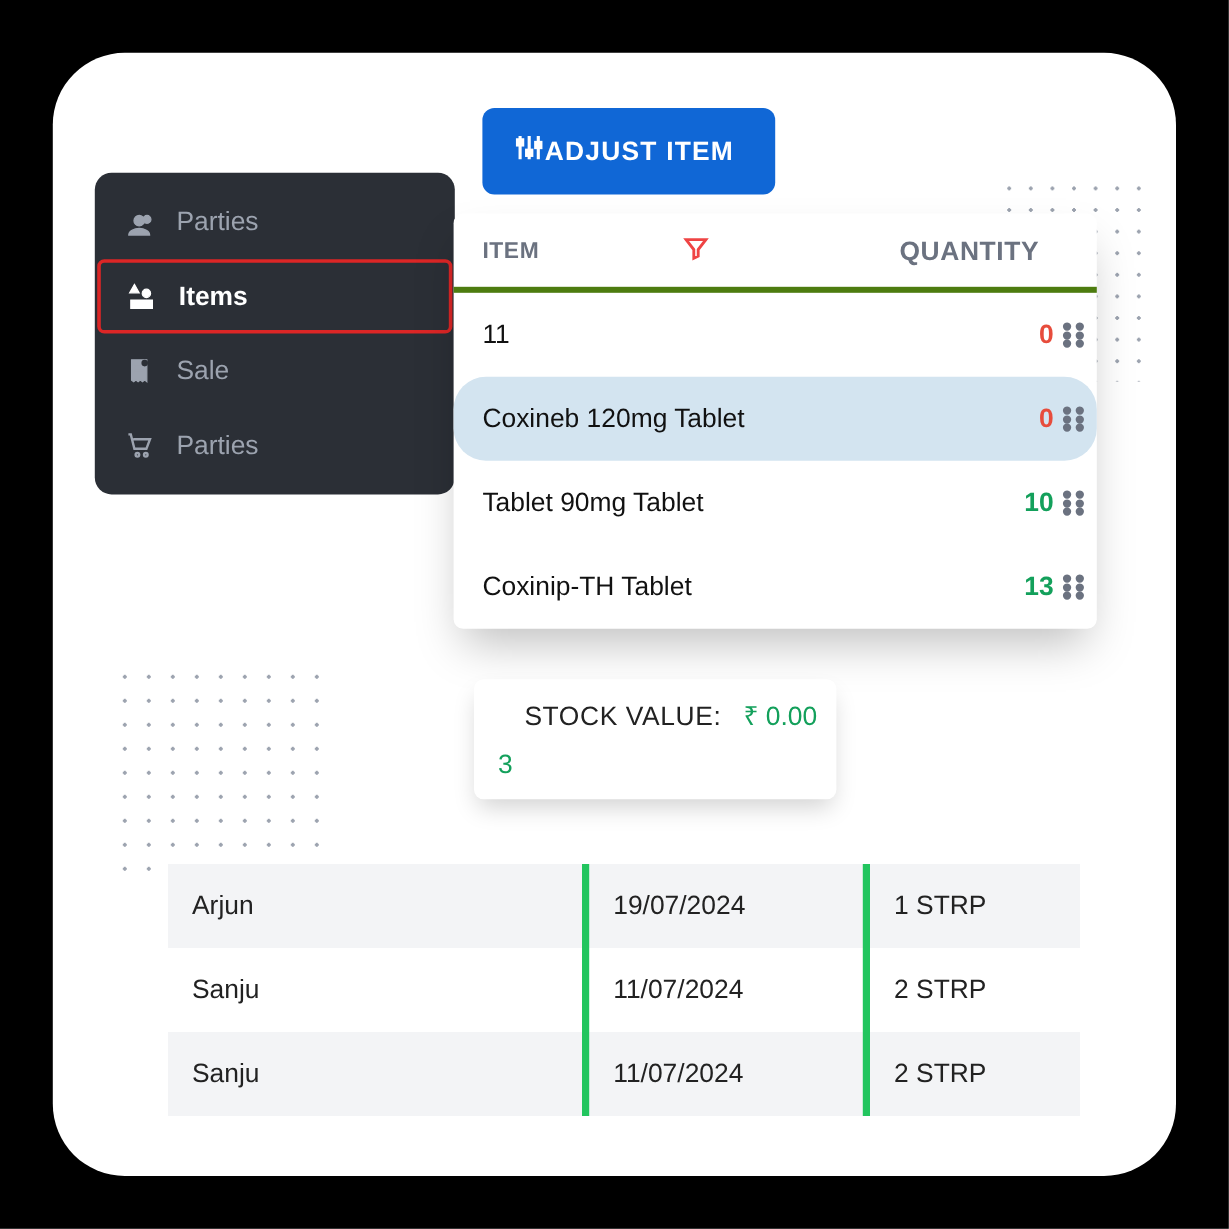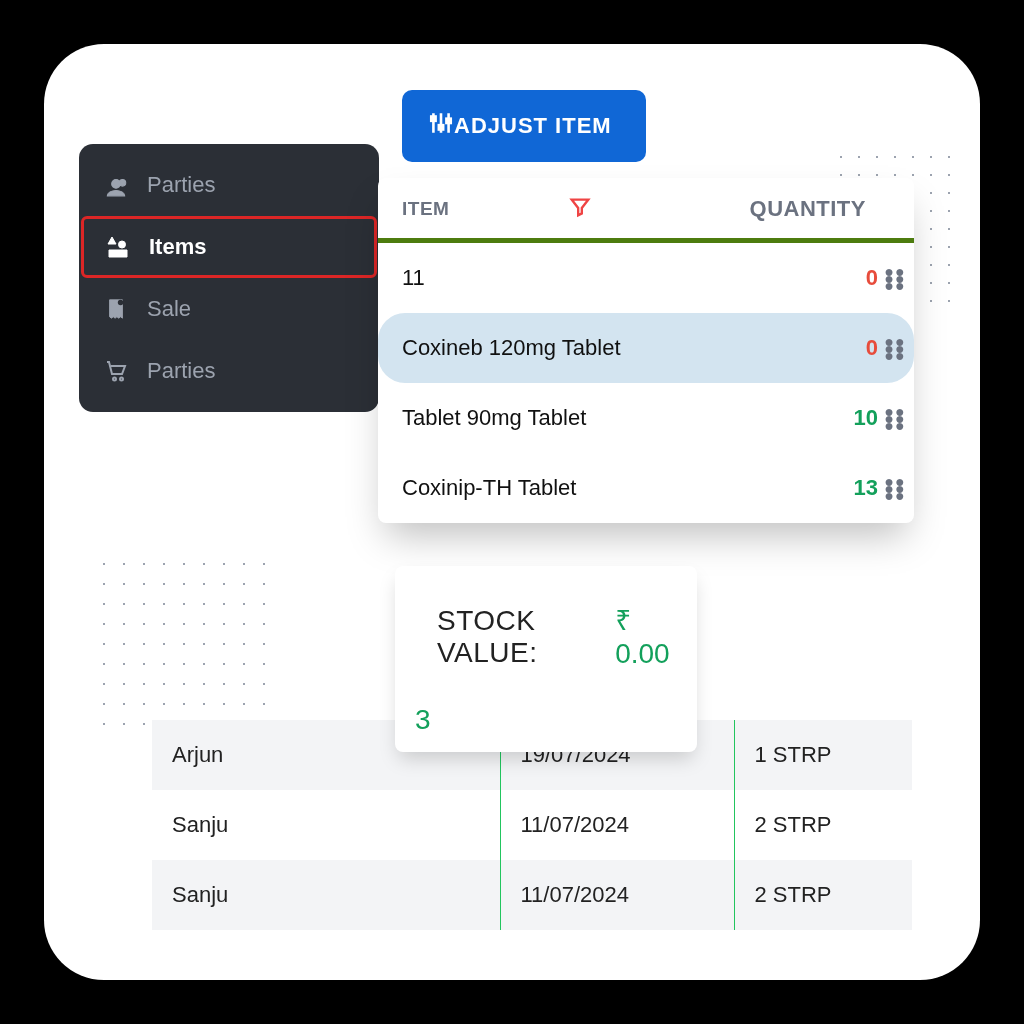--- a/index.html
+++ b/index.html
@@ -126,44 +126,44 @@
     width: 302px;
     background: #fff;
     border-radius: 8px;
     box-shadow: 0 10px 20px -4px rgba(0,0,0,0.18);
     padding: 12px 16px 14px 16px;
     z-index: 2;
   }
   .stock-line {
     display: flex;
     align-items: baseline;
-    font-size: 28px;
+    font-size: 22px;
     font-weight: 500;
     color: #222;
     padding: 2px 0;
   }
   .stock-line .label { letter-spacing: 0.5px; margin-left:auto; margin-right:auto;}
   .stock-line.top .label{ margin-left:26px; }
-  .stock-val { color: #13a05b; font-weight: 500; margin-left: 4px; margin-top: 20px;}
+  .stock-val { color: #13a05b; font-weight: 500; margin-left: 4px;}
   .reserved-line { margin-top: 10px; }
 
   
   .res-table {
     position: absolute;
-    left: 108px;
+    left: 96px;
     top: 676px;
     width: 760px;
     font-size: 22px;
     color: #222;
     border-collapse: collapse;
   }
   .res-table tr:nth-child(odd) td { background: #f3f4f6; }
   .res-table td {
     padding: 22px 20px;
-    border-left: 1px solid #22c55e;
+    border-left: 6px solid #22c55e;
   }
   .res-table td:first-child { border-left: none; }
   .res-table td.c2 { width: 234px; }
   .res-table td.c3 { width: 178px; }
 
 </style>
 </head>
 <body>
 
 <div class="card-frame">

